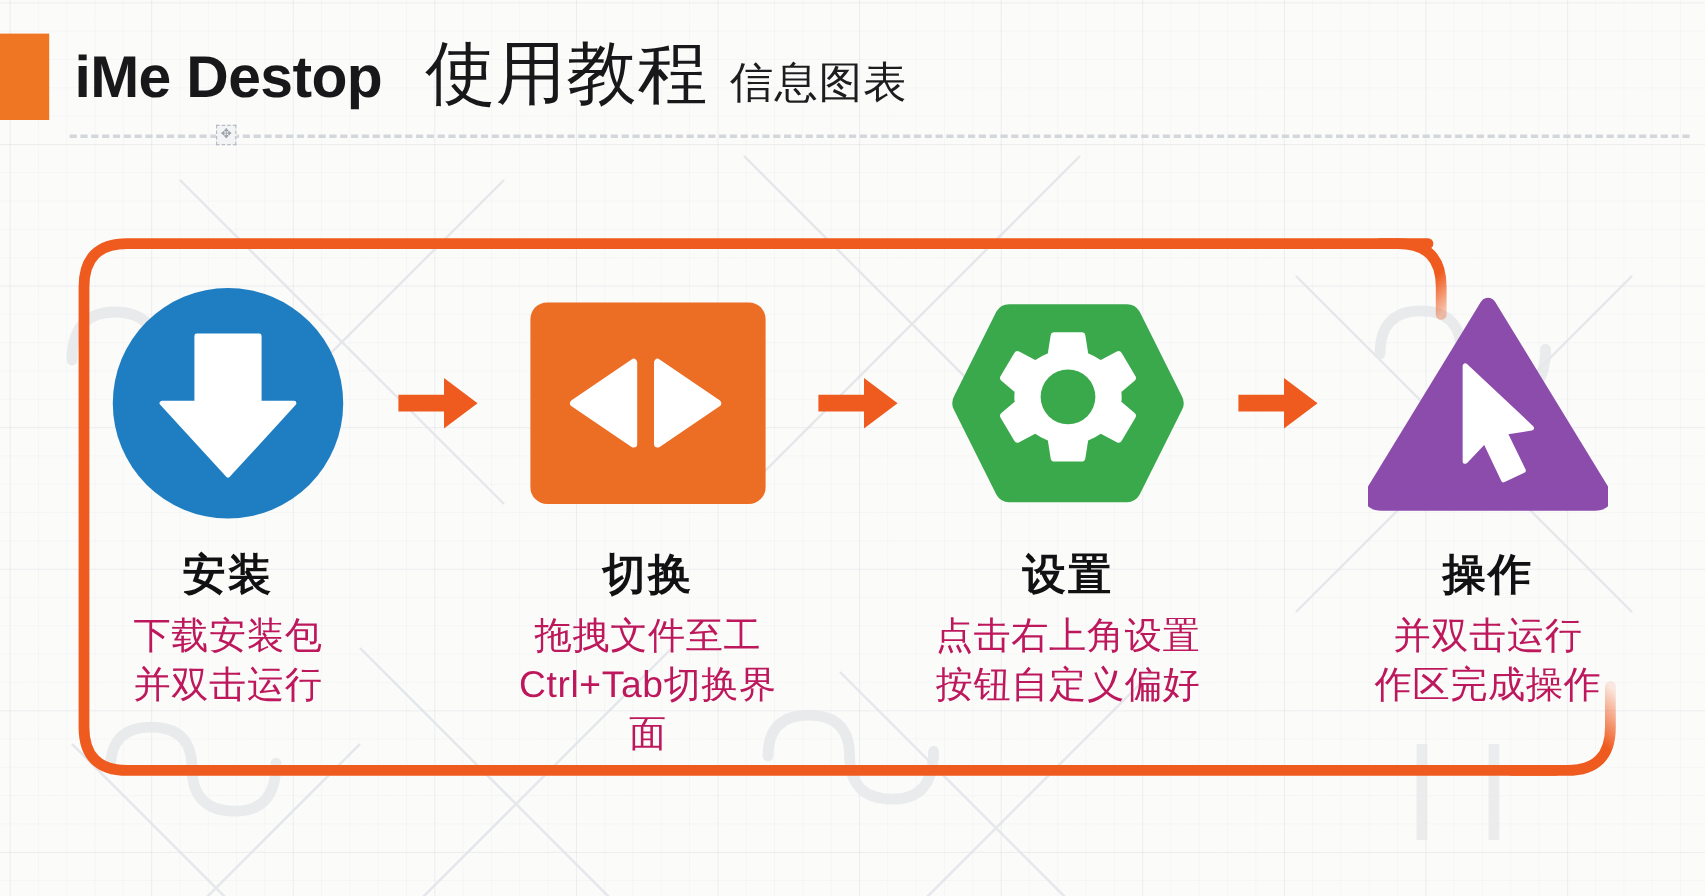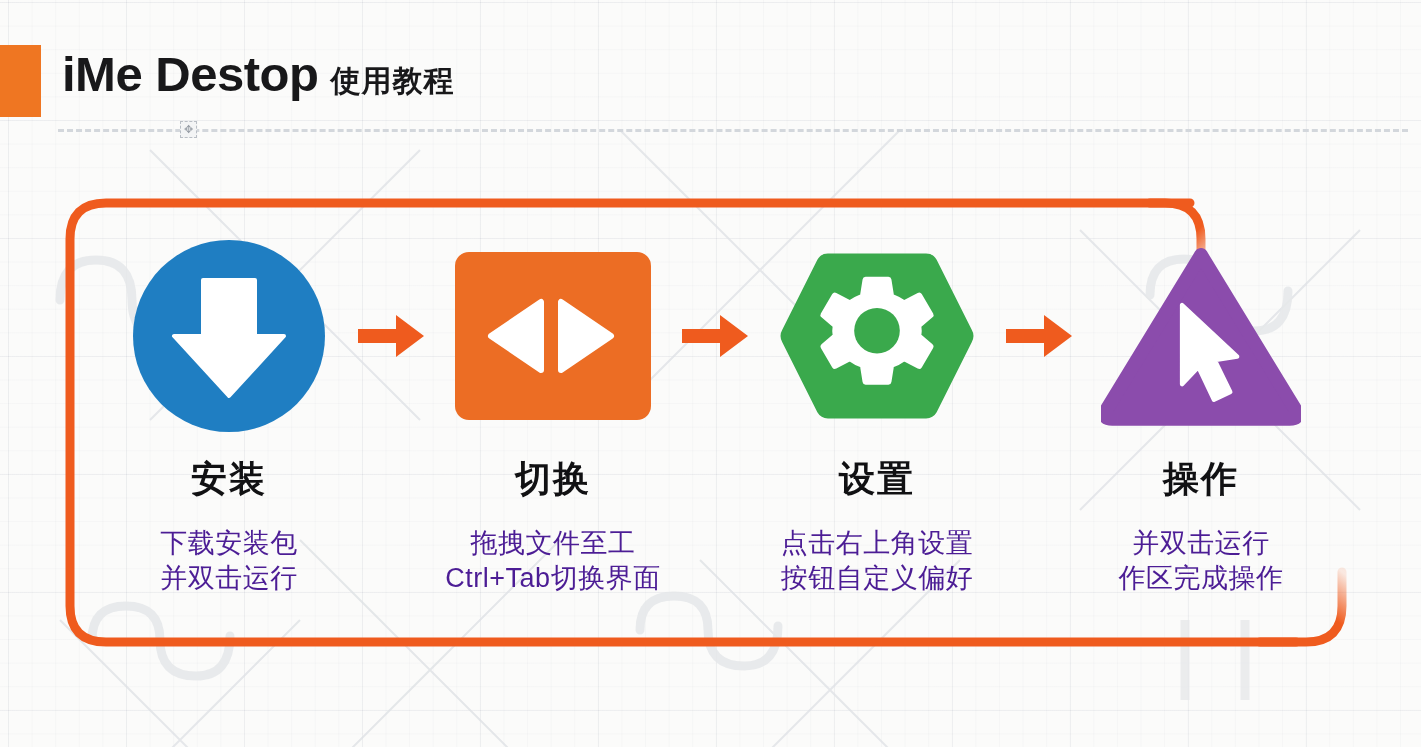--- a/index.html
+++ b/index.html
@@ -32,21 +32,21 @@
   #bg-marks {
     position: absolute;
     inset: 0;
     pointer-events: none;
     opacity: .95;
   }
 
   
   #header {
     position: absolute;
-    left: 0; top: 17px;
+    left: 0; top: 0;
     width: 1374px;
     height: 130px;
   }
   #accent-block {
     position: absolute;
     left: 0; top: 28px;
     width: 41px; height: 72px;
     background: #ef7622;
   }
   #title-row {
@@ -57,25 +57,25 @@
     white-space: nowrap;
   }
   .t-brand {
     font-size: 49px;
     font-weight: bold;
     letter-spacing: -0.5px;
     color: #18181a;
     line-height: 1;
   }
   .t-main {
-    font-size: 30px;
-    font-weight: bold;
+    font-size: 58px;
+    font-weight: normal;
     color: #18181a;
     line-height: 1;
-    margin-left: 12px;
+    margin-left: 36px;
     letter-spacing: 1px;
   }
   .t-sub {
     font-size: 36px;
     font-weight: normal;
     color: #1d1d1f;
     line-height: 1;
     margin-left: 18px;
     letter-spacing: 1px;
   }
@@ -103,21 +103,21 @@
   
   #frame { position: absolute; left: 0; top: 0; pointer-events: none; }
 
   
   #steps {
     position: absolute;
     left: 70px; top: 236px;
     width: 1290px;
     display: flex;
     align-items: flex-start;
-    justify-content: center;
+    justify-content: space-between;
   }
   .step {
     width: 240px;
     display: flex;
     flex-direction: column;
     align-items: center;
   }
   .icon-wrap {
     width: 200px;
     height: 200px;
@@ -128,24 +128,24 @@
   .step-title {
     margin-top: 24px;
     font-size: 36px;
     font-weight: bold;
     color: #111113;
     letter-spacing: 2px;
     line-height: 1.05;
     text-align: center;
   }
   .step-desc {
-    margin-top: 28px;
-    font-size: 27px;
+    margin-top: 12px;
+    font-size: 31px;
     font-weight: normal;
-    color: #4c1d95;
+    color: #be185d;
     line-height: 1.32;
     text-align: center;
     white-space: pre-line;
     letter-spacing: 0.5px;
   }
   .arrow {
     width: 84px;
     flex: 0 0 84px;
     height: 200px;
     display: flex;
@@ -178,20 +178,21 @@
     <path d="M1185,620 L1185,700 M1245,620 L1245,700"></path>
   </g>
 </svg>
 
 <div id="header">
   <div id="accent-block"></div>
 
   <div id="title-row">
     <span class="t-brand">iMe Destop</span>
     <span class="t-main">使用教程</span>
+    <span class="t-sub">信息图表</span>
   </div>
 
   <div id="divider"></div>
   <div id="divider-handle">✥</div>
 </div>
 
 <svg id="frame" width="1421" height="747" viewBox="0 0 1421 747" aria-hidden="true">
   <defs>
     <linearGradient id="fadeTopRight" x1="0" y1="0" x2="1" y2="1">
       <stop offset="0%" stop-color="#ef5b1e" stop-opacity="1"></stop>

